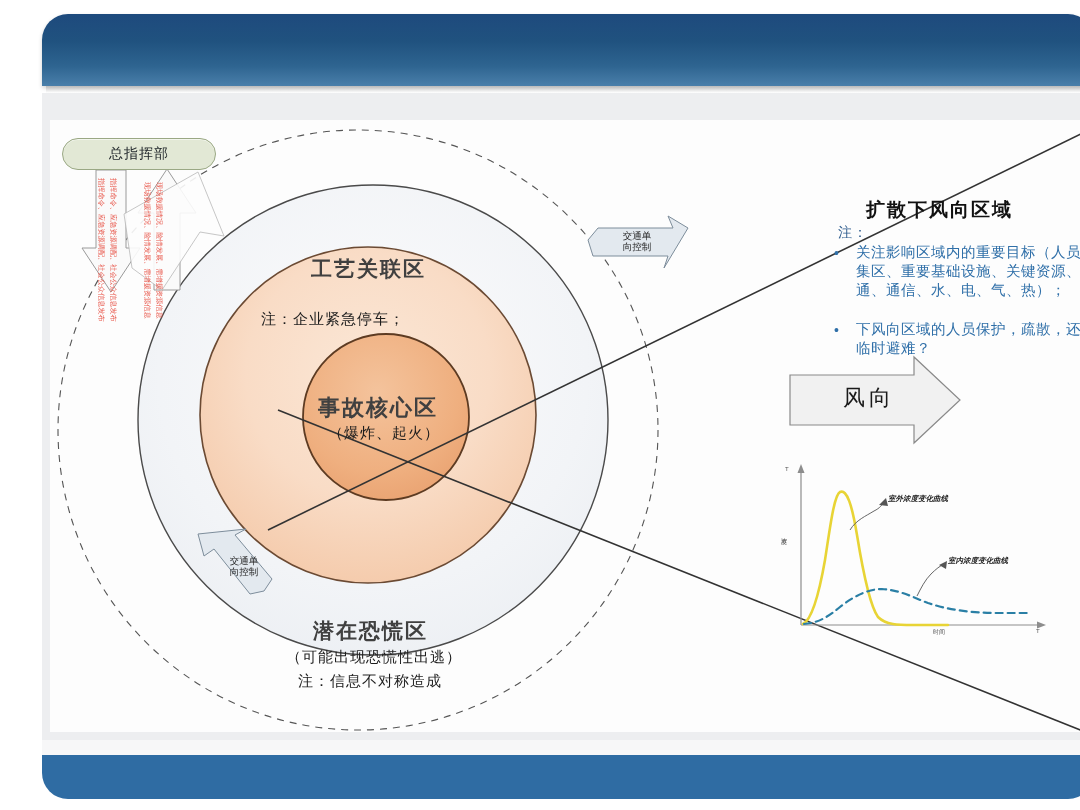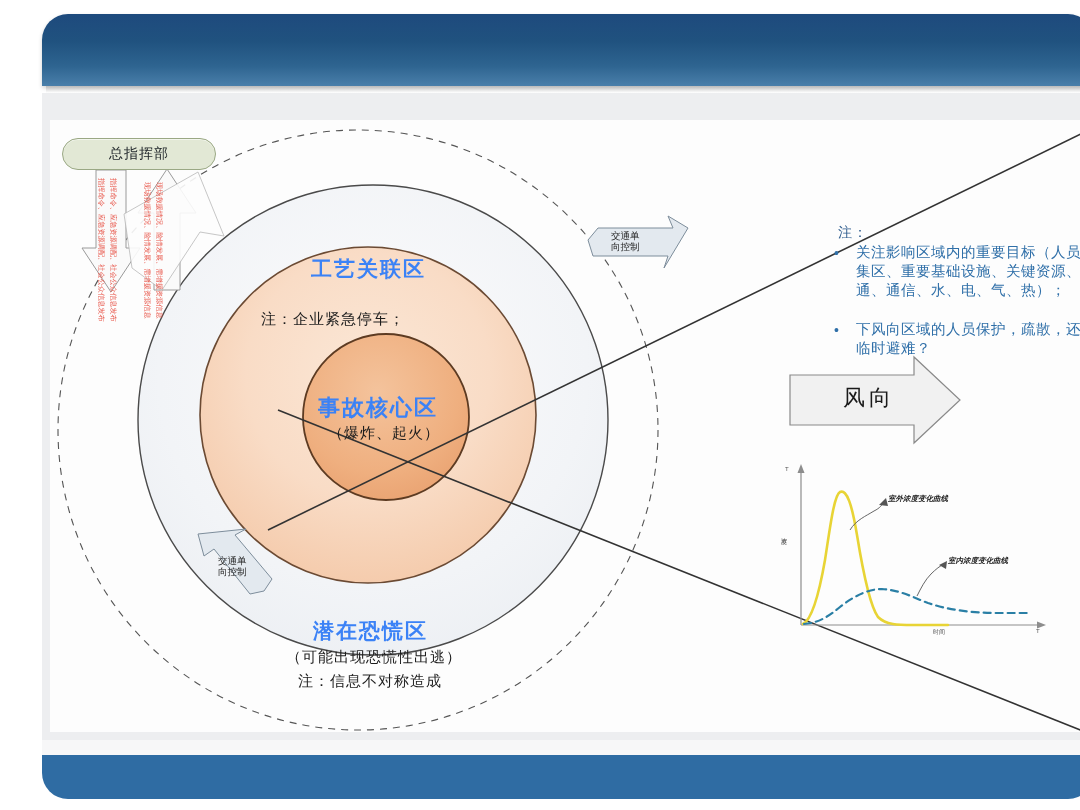--- a/index.html
+++ b/index.html
@@ -27,21 +27,21 @@
   
   #art{position:absolute;left:0;top:0;width:1080px;height:810px;}
 
   
   .lbl{position:absolute;white-space:nowrap;}
   .cmd-box{position:absolute;display:flex;align-items:center;justify-content:center;
      background:#e2e8d5;border:1px solid #9aa884;border-radius:16px;
      color:#22282c;font-size:14px;letter-spacing:1px;
      box-shadow:inset 0 1px 0 rgba(255,255,255,.6);}
 
-  .zone-title{font-weight:bold;color:#3b82f6;font-family:Liberation Mono, monospace;}
+  .zone-title{font-weight:bold;color:#404040;font-family:Liberation Mono, monospace;}
 
   .t-gongyi{left:283px;top:255px;font-size:21px;letter-spacing:2px;}
   .t-gongyi-sub{left:233px;top:286px;font-size:15px;color:#1d1d1d;letter-spacing:1px;}
   .t-gongyi-note{left:233px;top:310px;font-size:15px;color:#1d1d1d;letter-spacing:1px;}
 
   .t-core{left:290px;top:393px;font-size:22px;letter-spacing:2px;}
   .t-core-sub{left:300px;top:424px;font-size:15px;letter-spacing:1px;color:#1d1d1d;}
 
   .t-note-rescue{left:415px;top:498px;font-size:15px;letter-spacing:1px;color:#1d1d1d;}
 
@@ -54,21 +54,21 @@
   .t-right-note{left:810px;top:224px;font-size:14px;color:#2f5d8e;letter-spacing:1px;}
   .rb{position:absolute;left:806px;width:262px;color:#2f6fa8;font-size:14.5px;line-height:19px;letter-spacing:.5px;}
   .rb .dot{position:absolute;left:0;top:1px;font-size:14px;color:#2f6fa8;}
   .rb .txt{display:block;margin-left:22px;}
   .rb1{top:243px;}
   .rb2{top:320px;}
 
   .t-wind{left:815px;top:383px;font-size:22px;letter-spacing:4px;color:#1a1a1a;}
 
   
-  .t-traffic{font-size:9.5px;color:#1d1d1d;line-height:11px;text-align:left;letter-spacing:0;}
+  .t-traffic{font-size:9.5px;color:#1d1d1d;line-height:11px;text-align:center;letter-spacing:0;}
   .tt1{left:583px;top:230px;width:52px;}
   .tt2{left:190px;top:555px;width:52px;}
 
   
   .redtxt{position:absolute;color:#e8564a;font-size:7.2px;letter-spacing:0;
      transform-origin:0 0;transform:rotate(90deg);white-space:nowrap;
      font-family:"DejaVu Sans","Liberation Sans",sans-serif;}
 
   
   .ch-lbl{position:absolute;font-size:7.5px;color:#1b1b1b;white-space:nowrap;
@@ -179,20 +179,21 @@
 
   <div class="t-traffic tt1" style="position:absolute;">
     <div>交通单</div>
     <div>向控制</div>
   </div>
   <div class="t-traffic tt2" style="position:absolute;">
     <div>交通单</div>
     <div>向控制</div>
   </div>
 
+  <div class="lbl t-right-title">扩散下风向区域</div>
   <div class="lbl t-right-note">注：</div>
 
   <div class="rb rb1">
     <span class="dot">•</span>
     <span class="txt">关注影响区域内的重要目标（人员密集区、重要基础设施、关键资源、交通、通信、水、电、气、热）；</span>
   </div>
   <div class="rb rb2">
     <span class="dot">•</span>
     <span class="txt">下风向区域的人员保护，疏散，还是临时避难？</span>
   </div>

